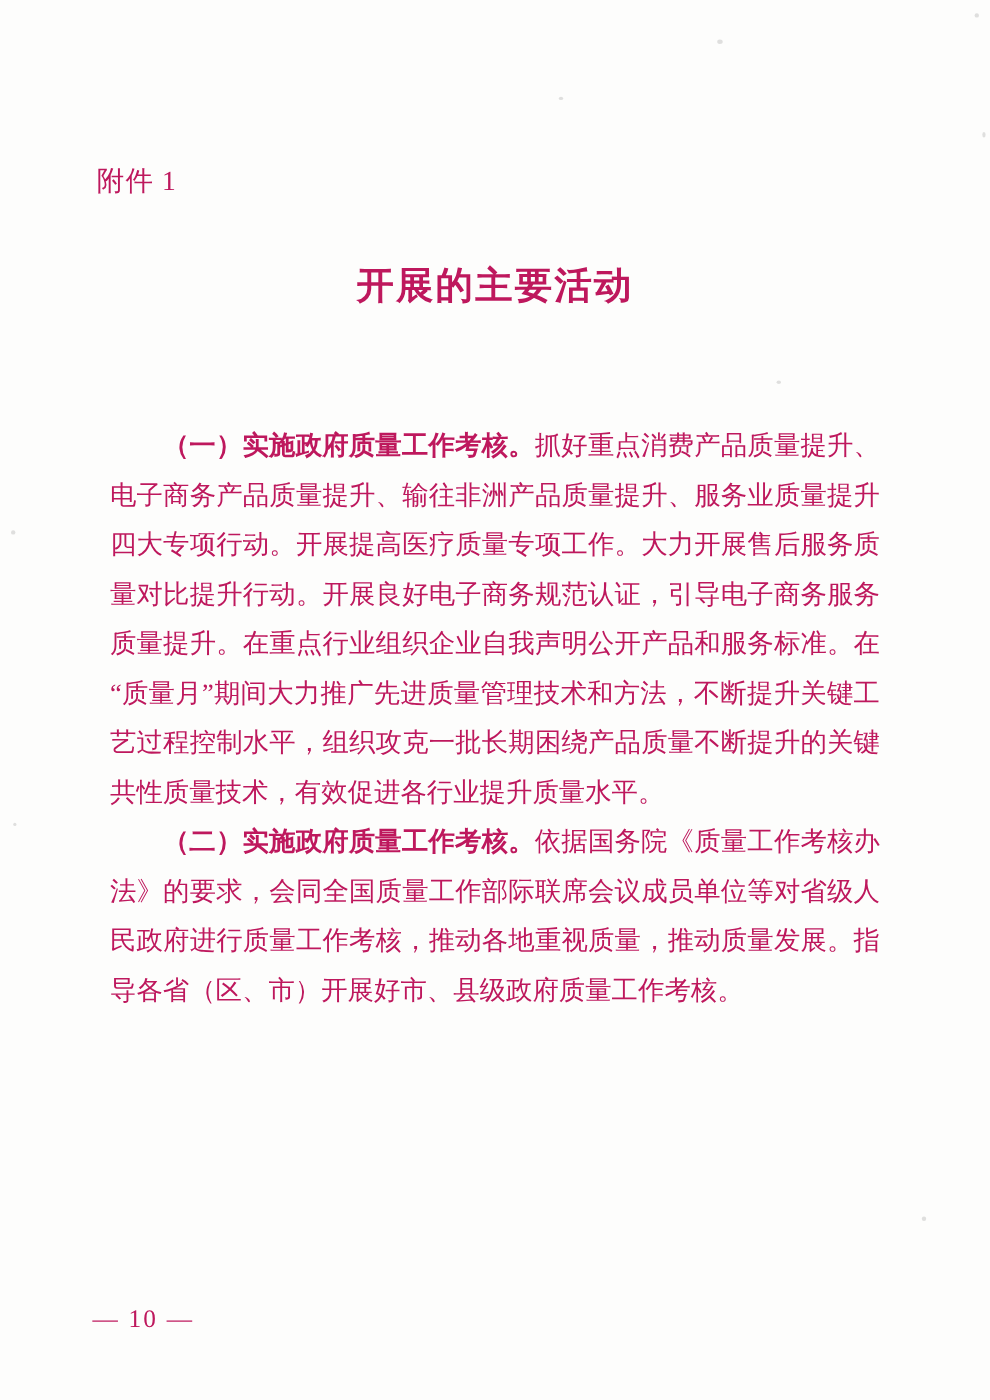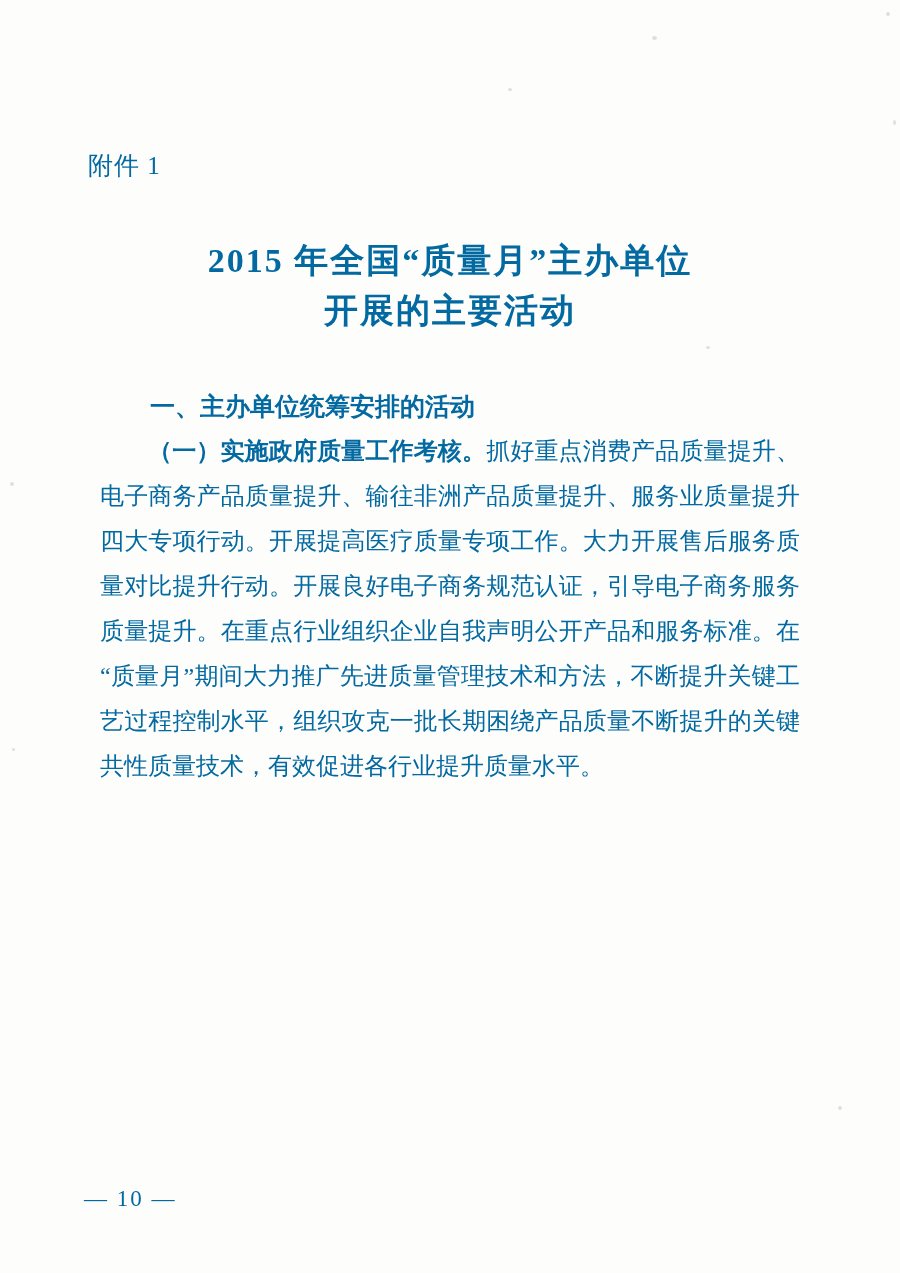--- a/index.html
+++ b/index.html
@@ -6,21 +6,21 @@
     margin: 0;
     padding: 0;
     background: #e8e8e8;
   }
   .page {
     position: relative;
     width: 900px;
     height: 1273px;
     margin: 0 auto;
     background: #fdfdfc;
-    color: #0369a1;
+    color: #be185d;
     font-family: "Liberation Serif", "DejaVu Serif", serif;
     overflow: hidden;
   }
   .attachment {
     position: absolute;
     left: 88px;
     top: 150px;
     font-size: 25px;
     line-height: 32px;
     letter-spacing: 1px;
@@ -83,31 +83,32 @@
   .speck.s8 { left: 508px; top: 88px;  width: 4px; height: 3px; }
 </style>
 </head>
 <body>
 
 <div class="page">
 
   <div class="attachment">附件 1</div>
 
   <div class="doc-title">
-    <div>2015 年全国“质量月”主办单位</div>
     <div>开展的主要活动</div>
   </div>
 
   <div class="content">
-    <p class="section-heading">一、主办单位统筹安排的活动</p>
 
     <p class="para">
       <span class="lead">（一）实施政府质量工作考核。</span><span>抓好重点消费产品质量提升、电子商务产品质量提升、输往非洲产品质量提升、服务业质量提升四大专项行动。开展提高医疗质量专项工作。大力开展售后服务质量对比提升行动。开展良好电子商务规范认证，引导电子商务服务质量提升。在重点行业组织企业自我声明公开产品和服务标准。在“质量月”期间大力推广先进质量管理技术和方法，不断提升关键工艺过程控制水平，组织攻克一批长期困绕产品质量不断提升的关键共性质量技术，有效促进各行业提升质量水平。</span>
     </p>
 
+    <p class="para">
+      <span class="lead">（二）实施政府质量工作考核。</span><span>依据国务院《质量工作考核办法》的要求，会同全国质量工作部际联席会议成员单位等对省级人民政府进行质量工作考核，推动各地重视质量，推动质量发展。指导各省（区、市）开展好市、县级政府质量工作考核。</span>
+    </p>
 
   </div>
 
   <div class="page-number">— 10 —</div>
 
   <span class="speck s1"></span>
   <span class="speck s2"></span>
   <span class="speck s3"></span>
   <span class="speck s4"></span>
   <span class="speck s5"></span>

